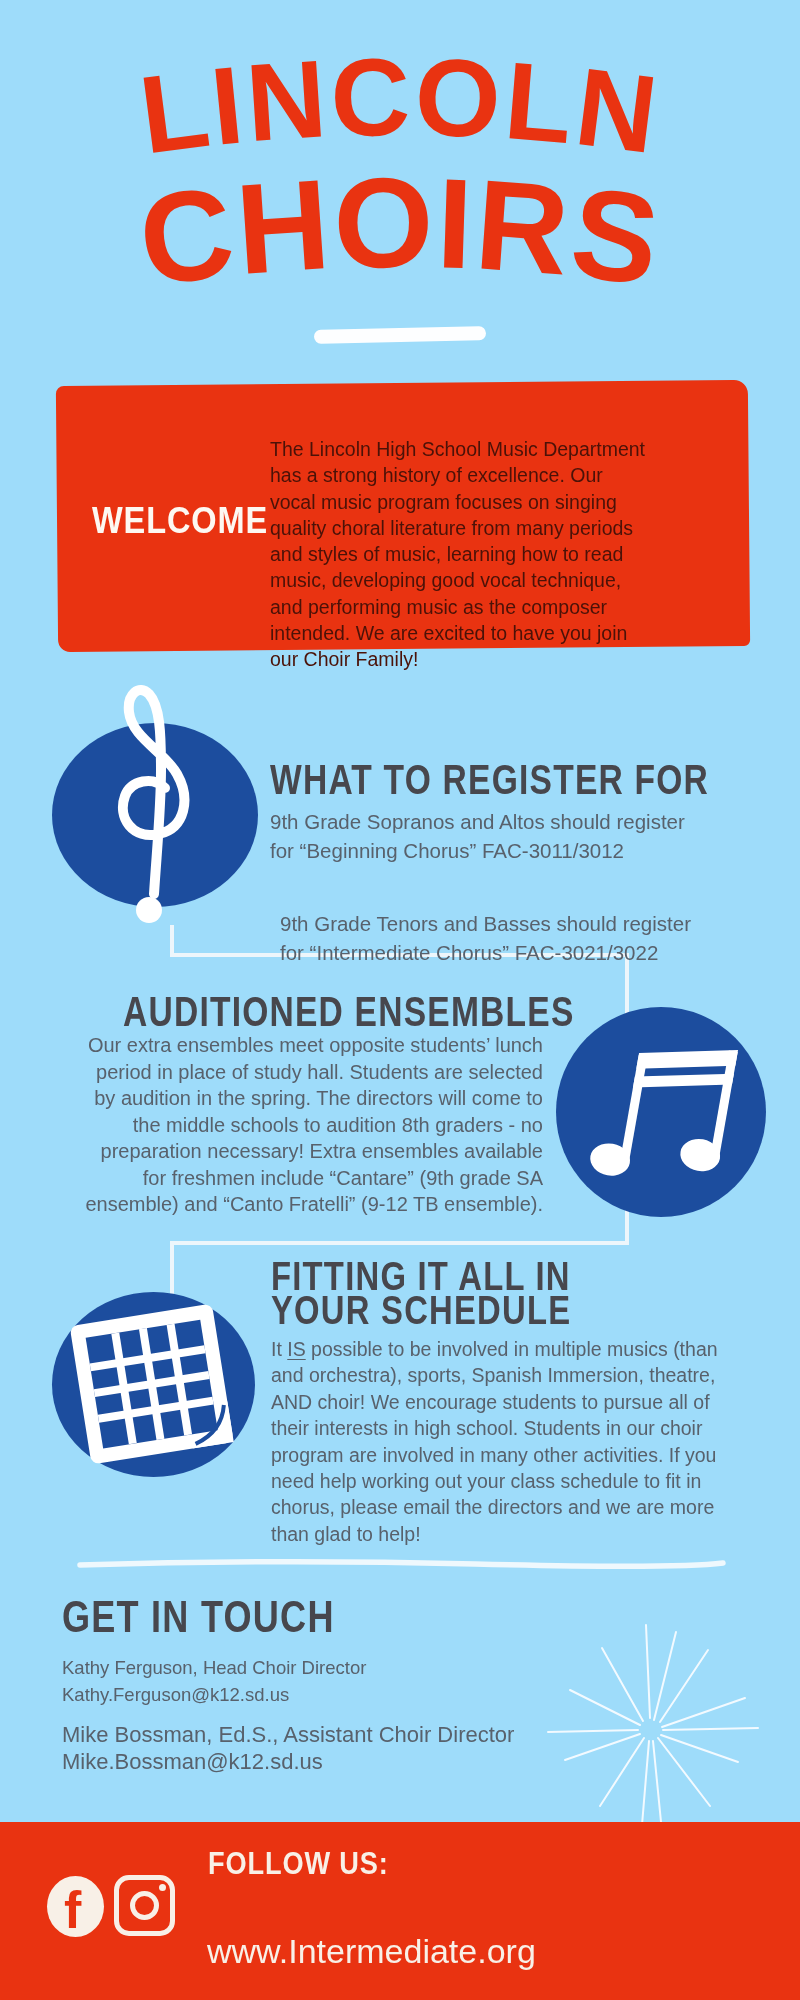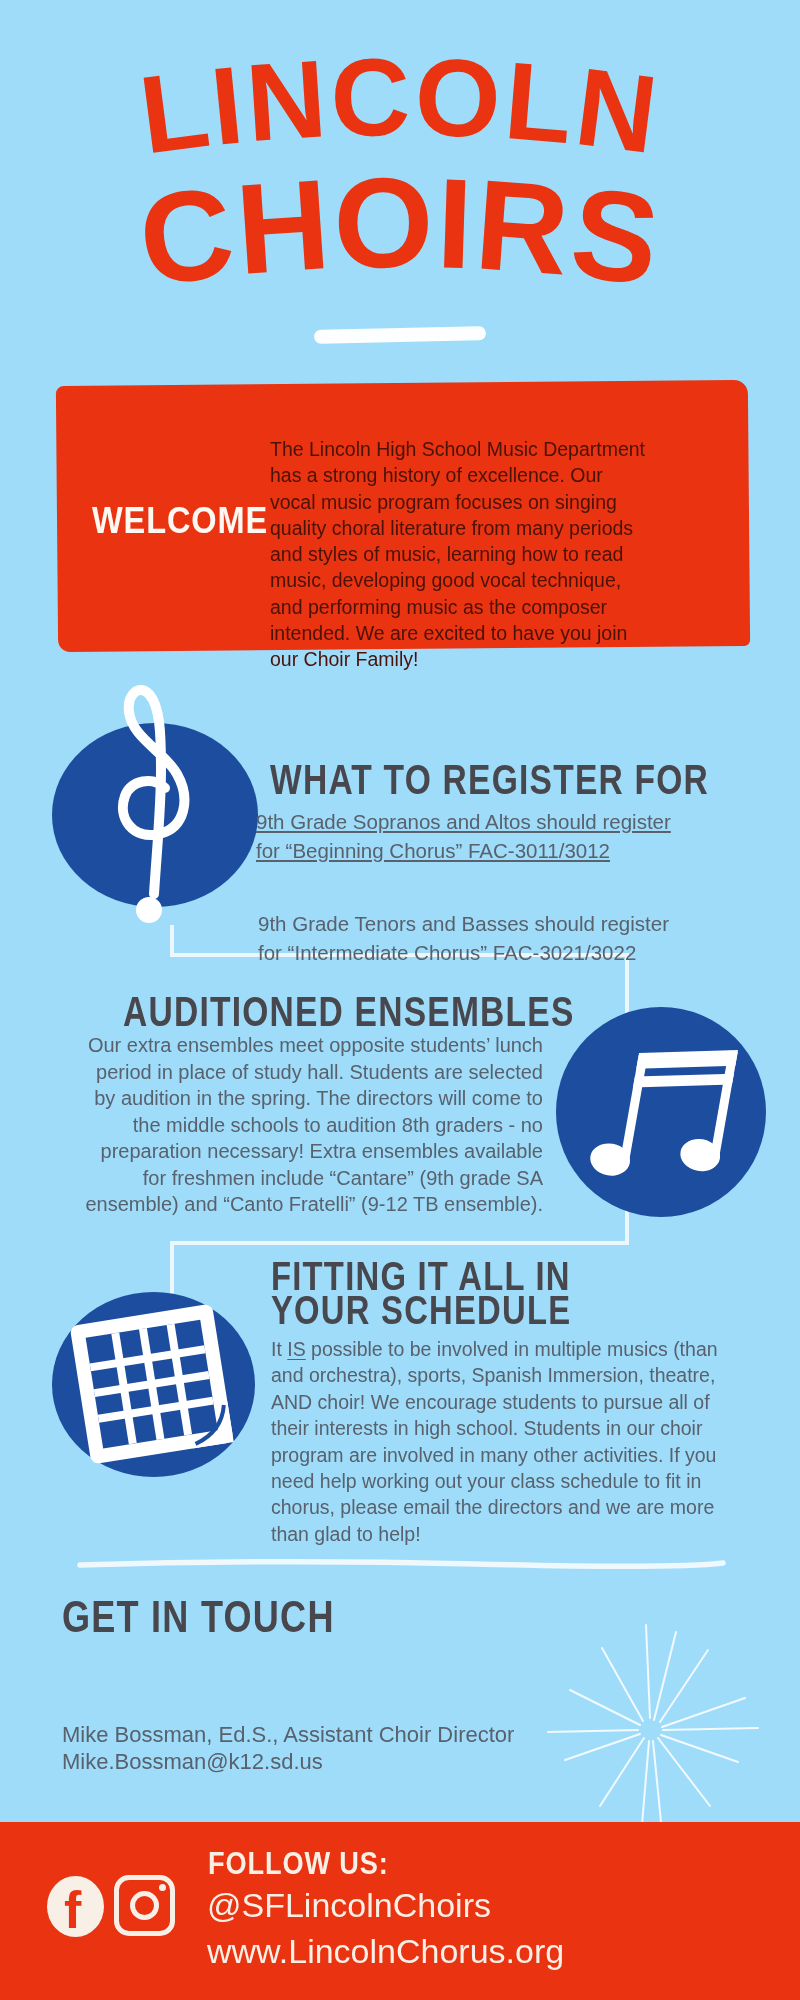--- a/index.html
+++ b/index.html
@@ -121,22 +121,22 @@
     <path d="M 22 5 L 22 35 L 477 35 L 477 323 L 22 323 L 22 395" fill="none" stroke="#edf6fb" stroke-width="4"></path>
   </svg>
 
   <div class="blue-circle" style="left:52px;top:723px;width:206px;height:184px;"></div>
   <svg class="abs" style="left:103px;top:678px;" width="104" height="262" viewBox="0 0 104 262">
     <path d="M 51 216 C 54 170 58 130 58 92 C 58 55 57 28 46 16 C 36 6 24 16 26 34 C 29 60 62 74 74 96 C 88 121 82 150 56 156 C 30 162 14 140 22 118 C 28 102 50 98 62 110" fill="none" stroke="#ffffff" stroke-width="10" stroke-linecap="round" stroke-linejoin="round"></path>
     <circle cx="46" cy="232" r="13" fill="#ffffff"></circle>
   </svg>
 
   <div class="display-heading" style="left:270px;top:756px;font-size:42px;transform:scale(0.8,1);">WHAT TO REGISTER FOR</div>
-  <div class="body-text" style="left:256px;top:808px;font-size:20.5px;line-height:28.5px;text-decoration:underline;">9th Grade Sopranos and Altos should register<br>for “Beginning Chorus” FAC-3011/3012</div>
-  <div class="body-text" style="left:258px;top:910px;font-size:20.5px;line-height:28.5px;">9th Grade Tenors and Basses should register<br>for “Intermediate Chorus” FAC-3021/3022</div>
+  <div class="body-text" style="left:270px;top:808px;font-size:20.5px;line-height:28.5px;">9th Grade Sopranos and Altos should register<br>for “Beginning Chorus” FAC-3011/3012</div>
+  <div class="body-text" style="left:280px;top:910px;font-size:20.5px;line-height:28.5px;">9th Grade Tenors and Basses should register<br>for “Intermediate Chorus” FAC-3021/3022</div>
 
   <div class="display-heading" style="left:23px;top:988px;width:500px;text-align:right;font-size:42px;transform:scale(0.8,1);transform-origin:right top;">AUDITIONED ENSEMBLES</div>
   <div class="body-text" style="left:40px;top:1032px;width:503px;text-align:right;font-size:20px;line-height:26.5px;">Our extra ensembles meet opposite students’ lunch<br>period in place of study hall. Students are selected<br>by audition in the spring. The directors will come to<br>the middle schools to audition 8th graders - no<br>preparation necessary! Extra ensembles available<br>for freshmen include “Cantare” (9th grade SA<br>ensemble) and “Canto Fratelli” (9-12 TB ensemble).</div>
 
   <div class="blue-circle" style="left:556px;top:1007px;width:210px;height:210px;"></div>
   <svg class="abs" style="left:583px;top:1028px;" width="160" height="170" viewBox="0 0 160 170">
     <g transform="rotate(10 80 85)" fill="#ffffff">
       <polygon points="46,30 143,10 143,26 46,46"></polygon>
       <polygon points="46,54 143,34 143,45 46,65"></polygon>
       <rect x="46" y="32" width="9" height="106"></rect>
@@ -166,20 +166,21 @@
   <div class="body-text" style="left:271px;top:1336px;font-size:19.5px;line-height:26.4px;">
     <div><span>It </span><span class="u">IS</span><span> possible to be involved in multiple musics (than</span></div>
     <div>and orchestra), sports, Spanish Immersion, theatre,<br>AND choir! We encourage students to pursue all of<br>their interests in high school. Students in our choir<br>program are involved in many other activities. If you<br>need help working out your class schedule to fit in<br>chorus, please email the directors and we are more<br>than glad to help!</div>
   </div>
 
   <svg class="abs" style="left:75px;top:1556px;" width="660" height="16" viewBox="0 0 660 16">
     <path d="M 5 9 Q 200 3 400 8 T 648 7" fill="none" stroke="#eef8fd" stroke-width="5.5" stroke-linecap="round"></path>
   </svg>
 
   <div class="display-heading" style="left:62px;top:1592px;font-size:44px;transform:scale(0.82,1);">GET IN TOUCH</div>
+  <div class="body-text" style="left:62px;top:1654px;font-size:18.5px;line-height:27px;">Kathy Ferguson, Head Choir Director<br>Kathy.Ferguson@k12.sd.us</div>
   <div class="body-text" style="left:62px;top:1721px;font-size:22px;line-height:27px;">Mike Bossman, Ed.S., Assistant Choir Director<br>Mike.Bossman@k12.sd.us</div>
 
   <svg class="abs" style="left:530px;top:1610px;" width="240" height="240" viewBox="0 0 240 240">
     <g stroke="#f3faff" stroke-width="2" stroke-linecap="round">
       <line x1="120" y1="108" x2="116" y2="15"></line>
       <line x1="124" y1="110" x2="146" y2="22"></line>
       <line x1="130" y1="112" x2="178" y2="40"></line>
       <line x1="132" y1="117" x2="215" y2="88"></line>
       <line x1="133" y1="120" x2="228" y2="118"></line>
       <line x1="131" y1="125" x2="208" y2="152"></line>
@@ -198,16 +199,15 @@
 
   <div class="fb-badge">
     <span>f</span>
   </div>
   <div class="ig-badge">
     <div class="ig-lens"></div>
     <div class="ig-dot"></div>
   </div>
 
   <div class="footer-follow">FOLLOW US:</div>
-  <div class="footer-handle">@SFLincolnChoirs</div>
-  <div class="footer-site">www.LincolnChorus.org</div>
+  <div class="footer-site">www.Intermediate.org</div>
 
 </div>
 
 </body></html>

